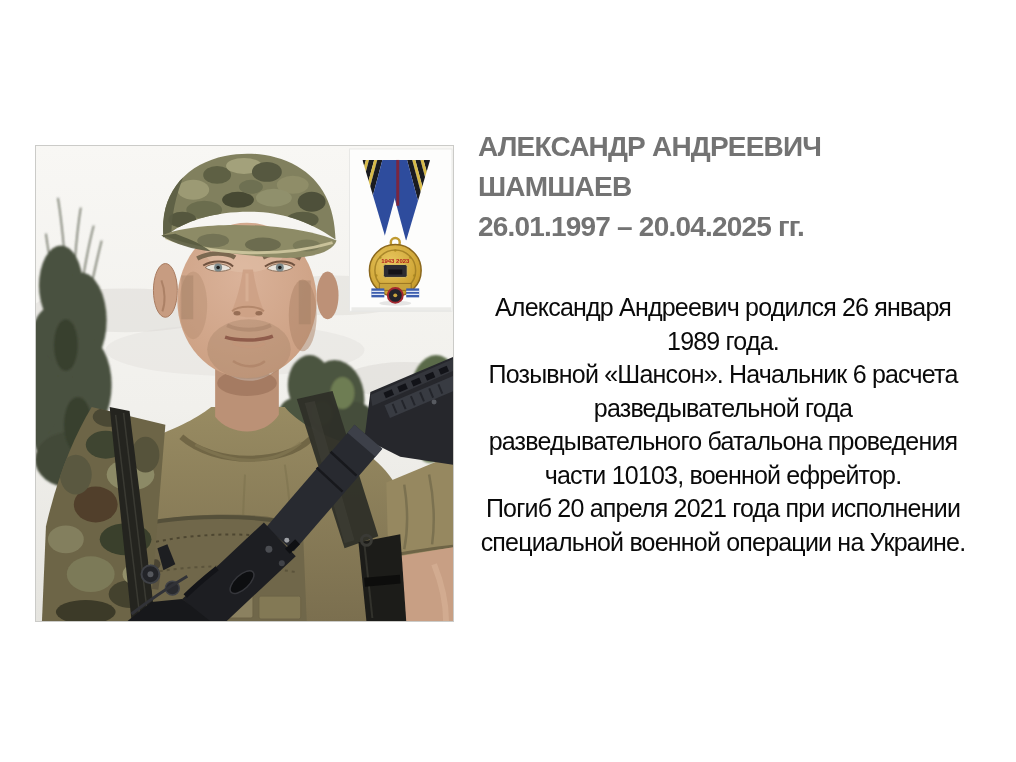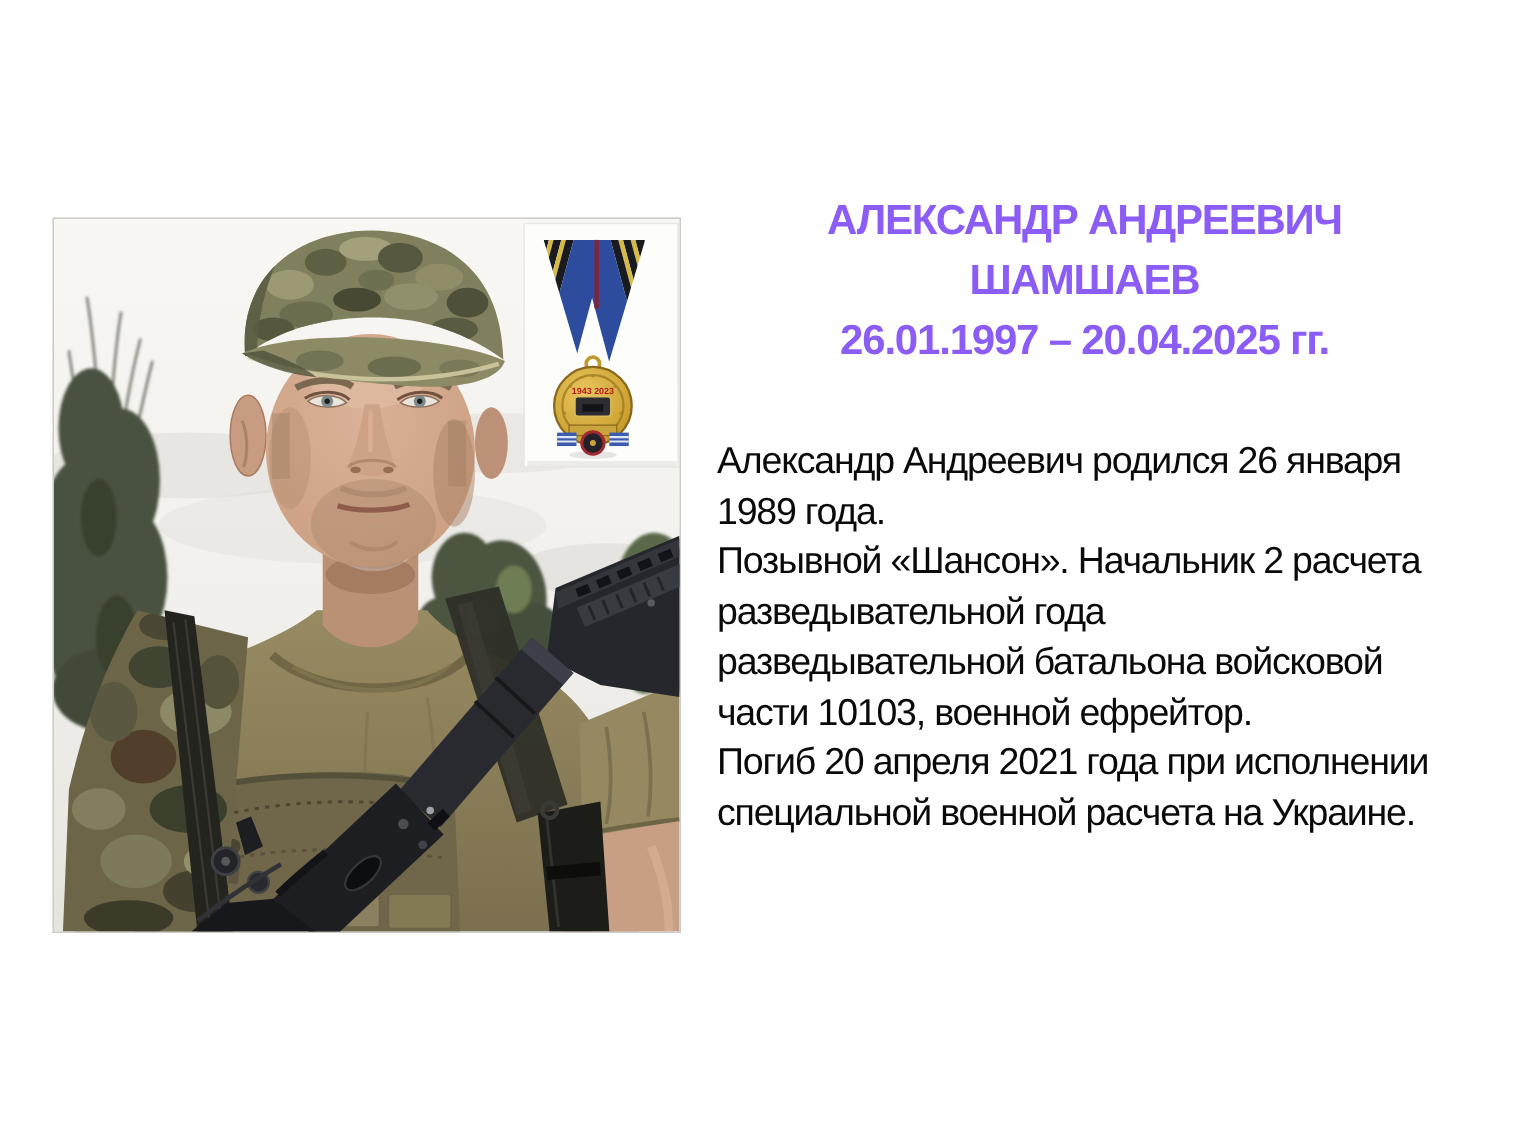--- a/index.html
+++ b/index.html
@@ -10,27 +10,27 @@
   .slide{position:absolute;inset:0;background:#ffffff;}
 
   .photo{
     position:absolute;left:35px;top:145px;width:419px;height:477px;
     margin:0;border:1px solid #cbcbc8;box-sizing:border-box;background:#f2f1ed;
   }
   .photo svg{display:block;width:100%;height:100%;}
 
   .title-block{
     position:absolute;left:478px;top:127px;width:490px;
-    text-align:center;color:#8b5cf6;font-weight:bold;
+    color:#737373;font-weight:bold;
     font-size:28px;line-height:40px;letter-spacing:-0.8px;
     white-space:nowrap;
   }
   .bio-block{
     position:absolute;left:478px;top:291px;width:490px;
-    color:#0a0a0a;
+    text-align:center;color:#0a0a0a;
     font-size:25px;line-height:33.5px;letter-spacing:-0.8px;
     white-space:nowrap;
   }
   .bio-line{white-space:nowrap;}
 </style>
 </head>
 <body>
 
 <div class="slide">
 
@@ -348,21 +348,21 @@
 
   <div class="title-block">
     <div>АЛЕКСАНДР АНДРЕЕВИЧ</div>
     <div>ШАМШАЕВ</div>
     <div>26.01.1997 – 20.04.2025 гг.</div>
   </div>
 
   <div class="bio-block">
     <div class="bio-line">Александр Андреевич родился 26 января</div>
     <div class="bio-line">1989 года.</div>
-    <div class="bio-line">Позывной «Шансон». Начальник 2 расчета</div>
+    <div class="bio-line">Позывной «Шансон». Начальник 6 расчета</div>
     <div class="bio-line">разведывательной года</div>
-    <div class="bio-line">разведывательной батальона войсковой</div>
+    <div class="bio-line">разведывательного батальона проведения</div>
     <div class="bio-line">части 10103, военной ефрейтор.</div>
     <div class="bio-line">Погиб 20 апреля 2021 года при исполнении</div>
-    <div class="bio-line">специальной военной расчета на Украине.</div>
+    <div class="bio-line">специальной военной операции на Украине.</div>
   </div>
 
 </div>
 
 </body></html>

